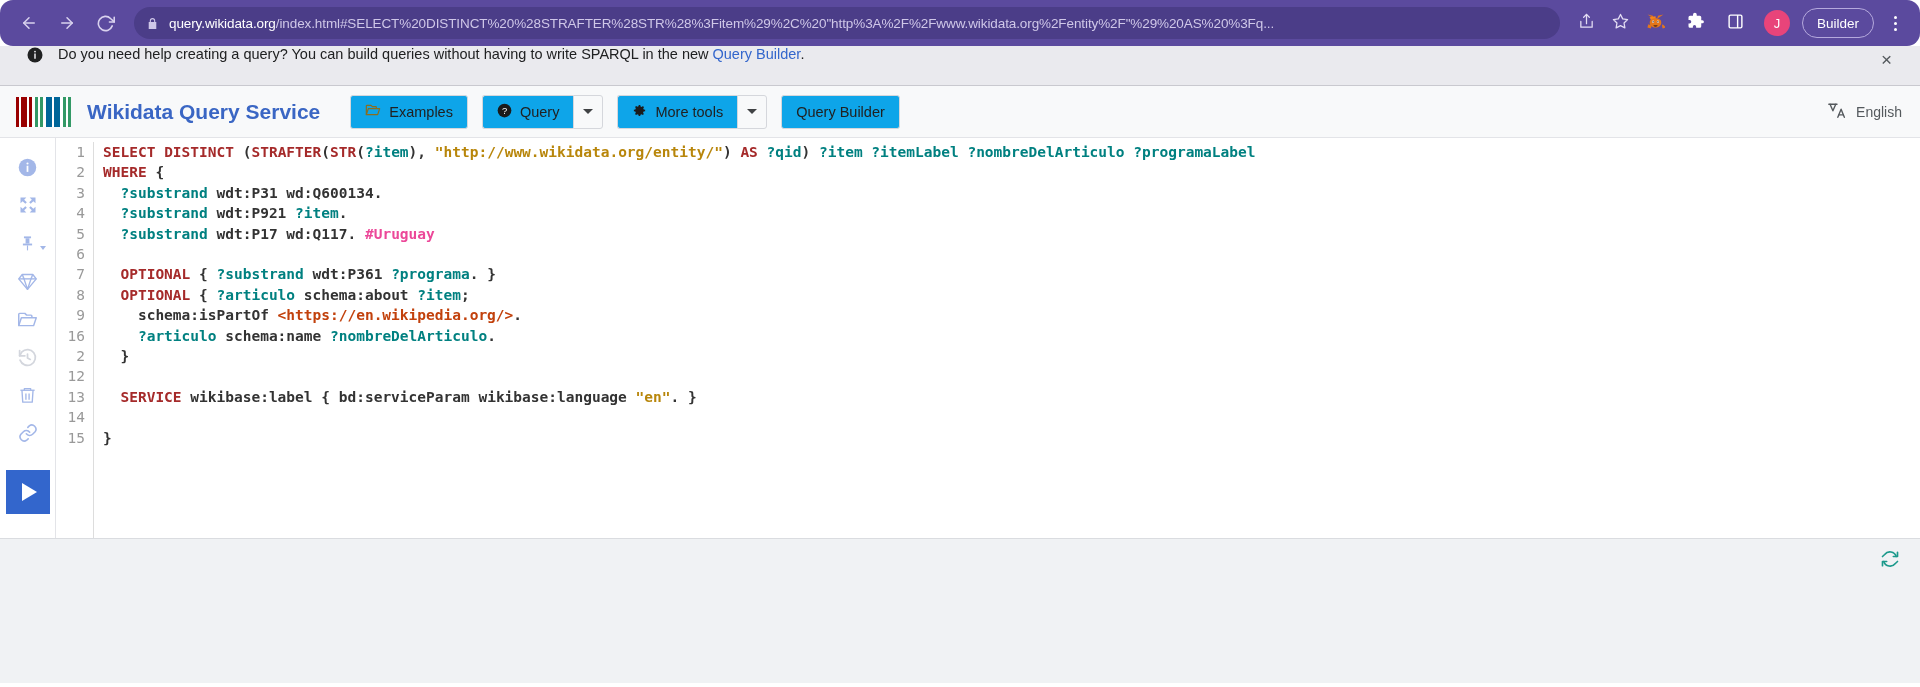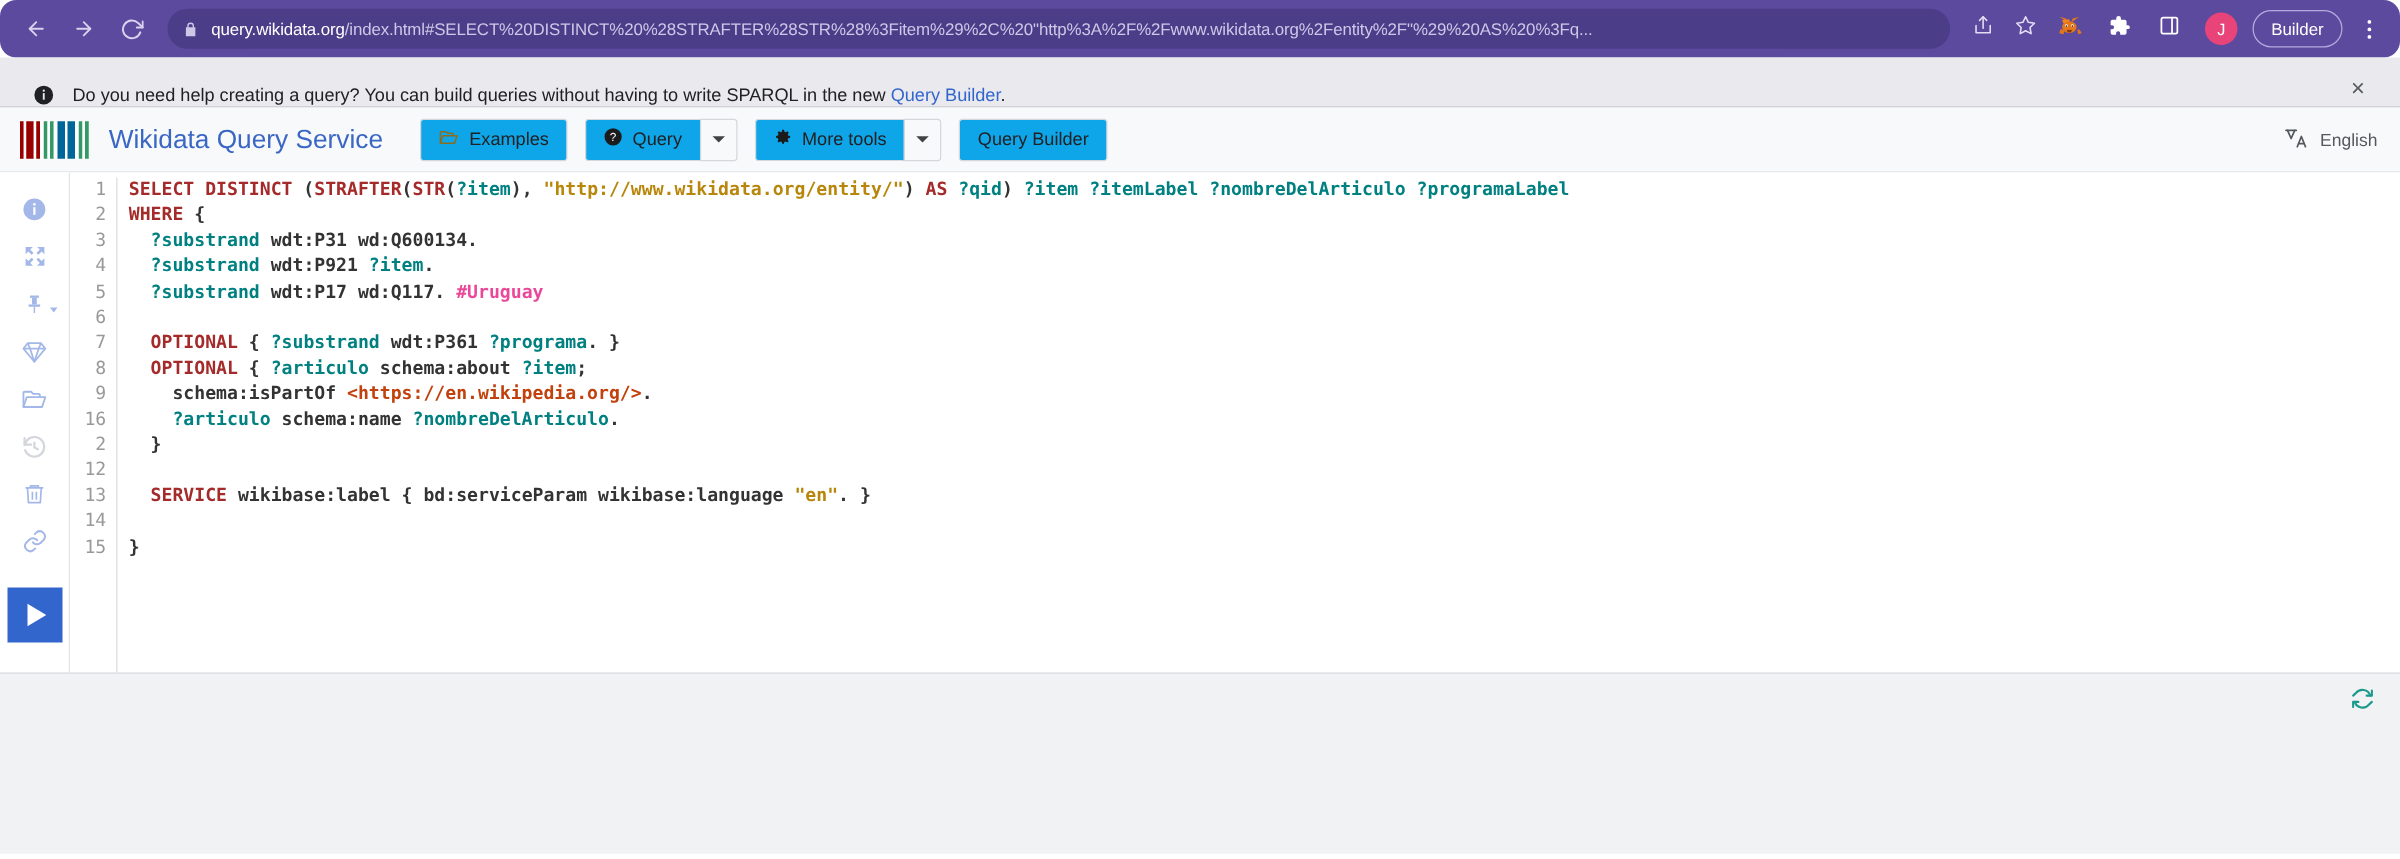--- a/index.html
+++ b/index.html
@@ -93,21 +93,21 @@
     flex: 0 0 auto;
   }
   .kebab i { width: 3px; height: 3px; border-radius: 50%; background: #ffffff; display:block; }
 
   
   .notif {
     height: 40px;
     background: #eaeaee;
     border-bottom: 1px solid #c9c9cf;
     display: flex;
-    align-items: flex-end;
+    align-items: flex-start;
     padding: 0 22px 0 26px;
   }
   .notif-icon { flex: 0 0 auto; margin-right: 14px; display:flex; }
   .notif-text {
     font-size: 14.5px;
     color: #202122;
     flex: 1 1 auto;
   }
   .notif-text a { color: #3366cc; text-decoration: none; }
   .notif-close {
@@ -135,20 +135,21 @@
     flex: 0 0 auto;
   }
   .logo i { display: block; height: 30px; }
   .brand {
     font-size: 21px;
     color: #3a66c4;
     margin-left: 16px;
     margin-right: 30px;
     white-space: nowrap;
     flex: 0 0 auto;
+    font-weight: bold;
   }
   .btn-group { display: flex; align-items: stretch; flex: 0 0 auto; }
   .tb-btn {
     height: 34px;
     background: #0ea5e9;
     border: 1px solid #d5d7dc;
     border-radius: 3px;
     font-size: 14.5px;
     color: #202122;
     display: flex;

